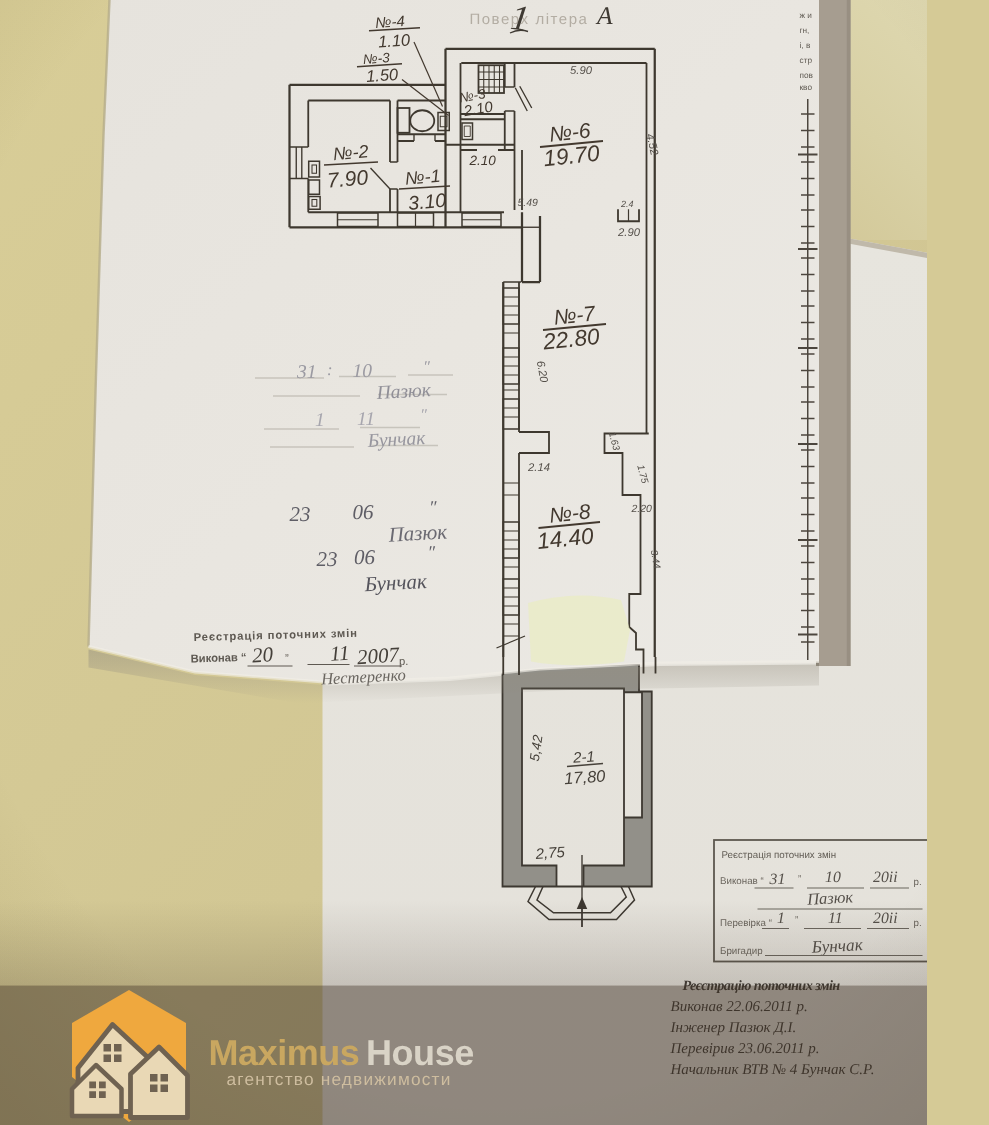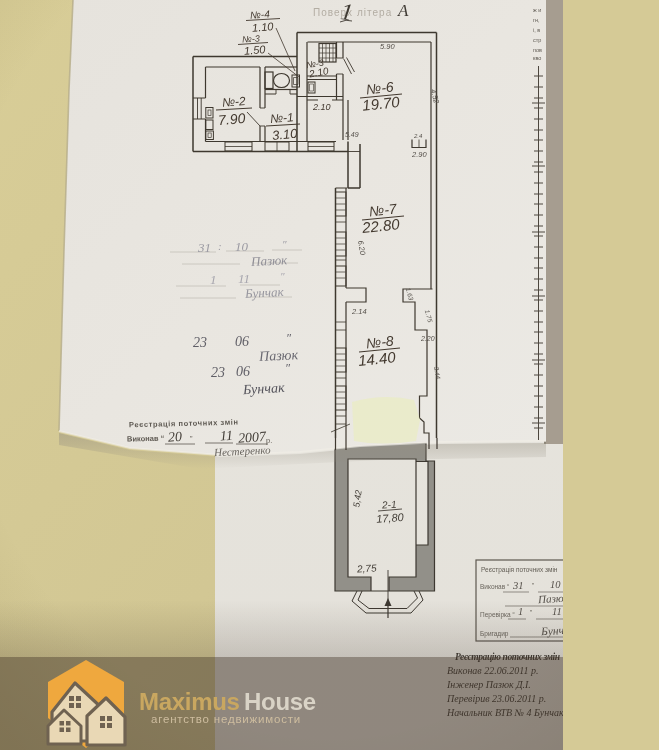--- a/index.html
+++ b/index.html
@@ -1,16 +1,16 @@
 <!DOCTYPE html>
 <html><head>
 <meta charset="utf-8">
 <style>
   html,body{margin:0;padding:0;background:#d5ca96;}
-  #stage{position:relative;width:563px;height:750px;overflow:hidden;font-family:"Liberation Sans",sans-serif;}
+  #stage{position:relative;width:618px;height:750px;overflow:hidden;font-family:"Liberation Sans",sans-serif;}
   svg text{white-space:pre;}
 </style>
 </head>
 <body>
 <div id="stage">
 <svg width="659" height="750" viewBox="0 0 659 750">
 <defs>
   <linearGradient id="wallg" x1="0" y1="0" x2="1" y2="1">
     <stop offset="0" stop-color="#d8cd97"></stop>
     <stop offset="0.55" stop-color="#d2c794"></stop>

